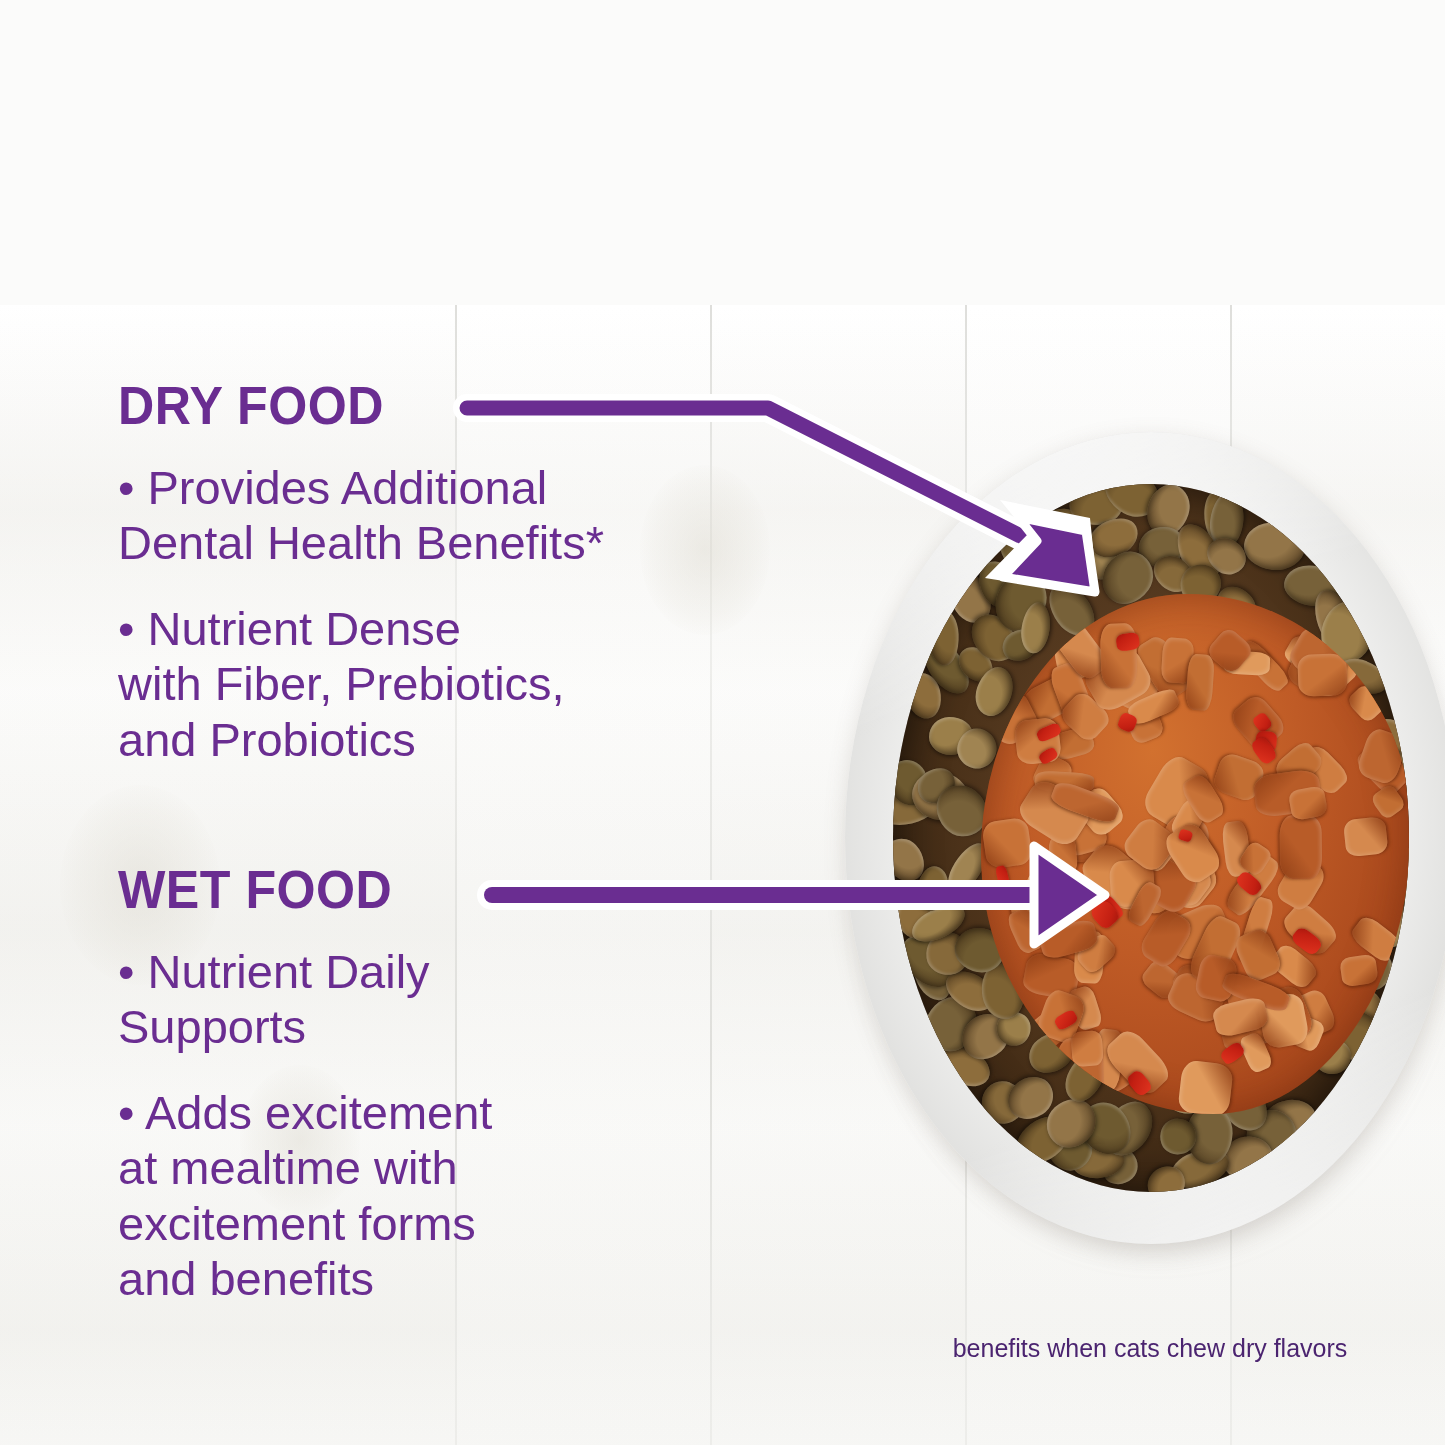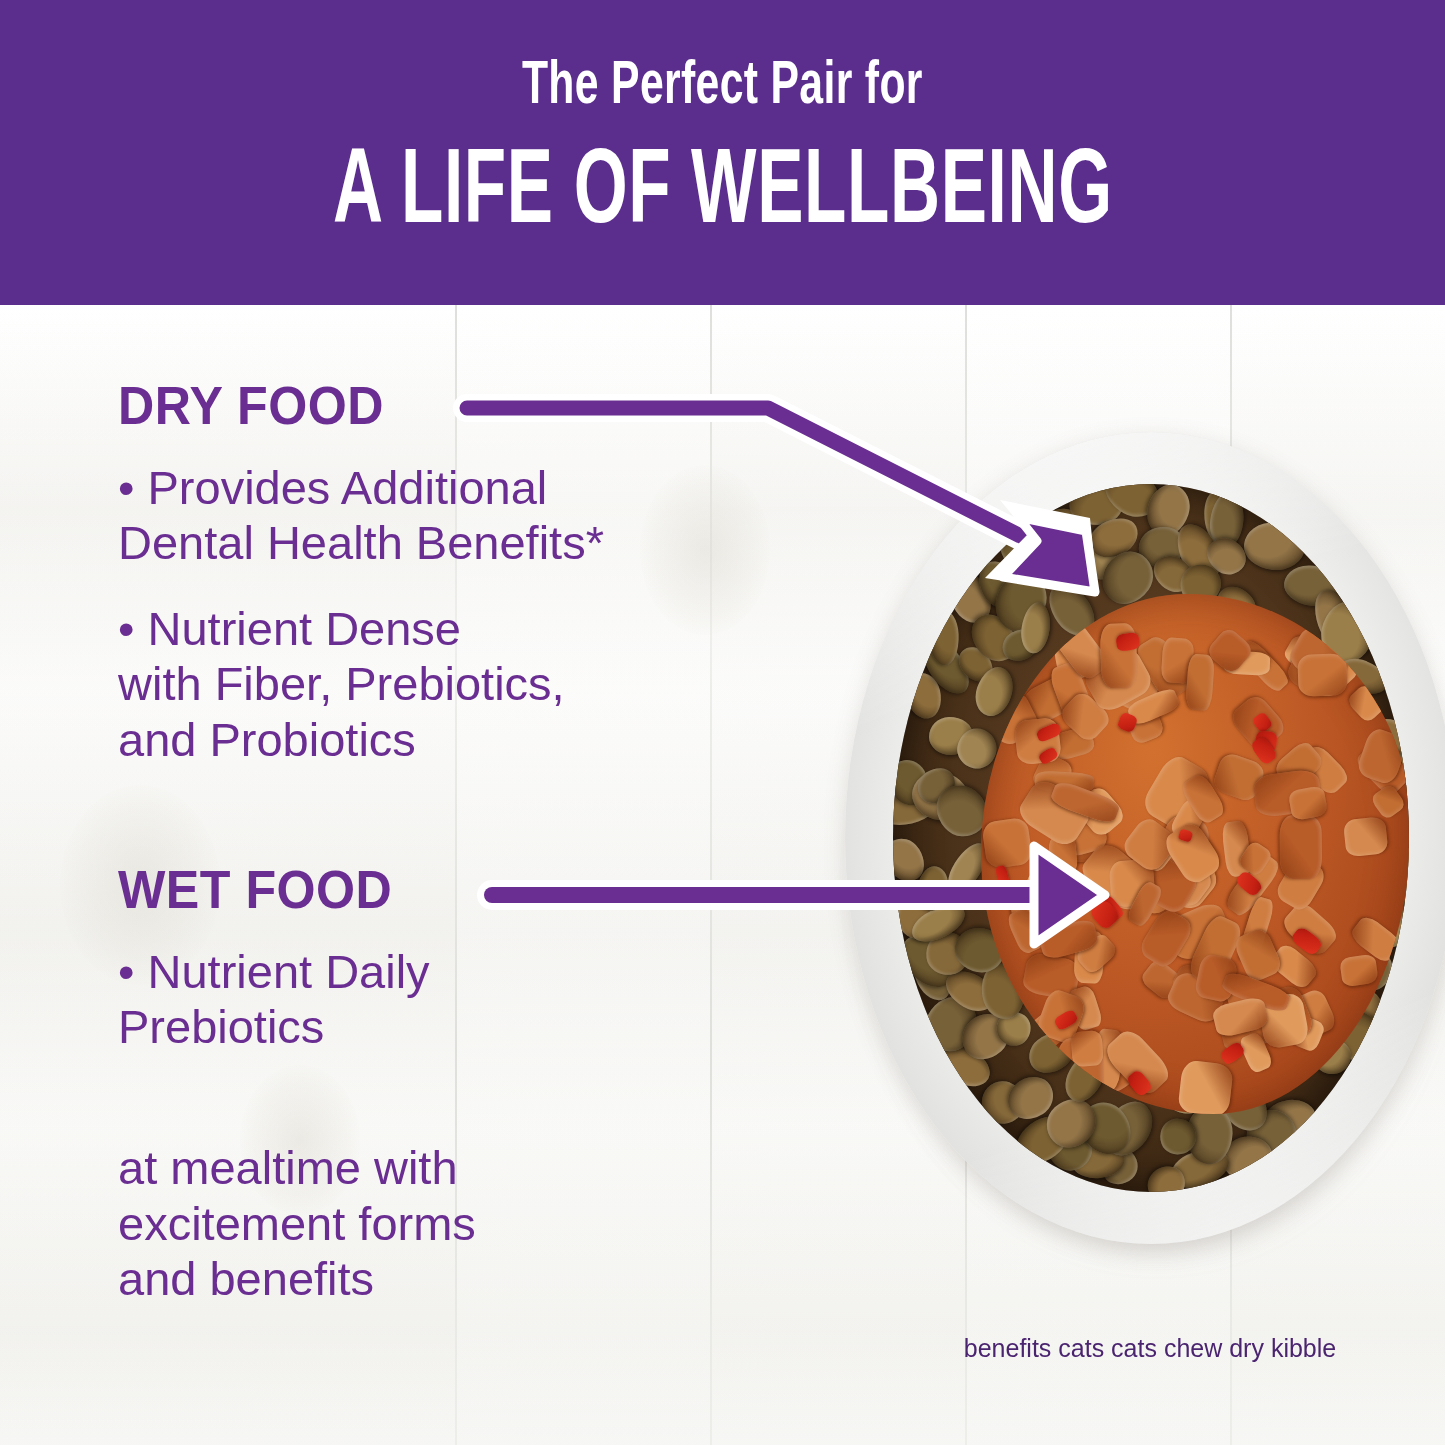--- a/index.html
+++ b/index.html
@@ -237,24 +237,20 @@
     <div class="seam" style="left:710px;"></div>
     <div class="seam" style="left:965px;"></div>
     <div class="seam" style="left:1230px;"></div>
 
     <div class="blotch" style="left:60px;  top:480px; width:160px; height:200px;"></div>
     <div class="blotch" style="left:240px; top:760px; width:120px; height:150px;"></div>
     <div class="blotch" style="left:1010px;top:520px; width:90px;  height:130px;"></div>
     <div class="blotch" style="left:640px; top:160px; width:130px; height:170px;"></div>
   </div>
 
-  <div class="banner">
-    <div class="banner-line1">The Perfect Pair for</div>
-    <div class="banner-line2">A LIFE OF WELLBEING</div>
-  </div>
 
   <div class="bowl-wrap">
     <div class="bowl-shadow"></div>
     <div class="bowl-outer">
       <div class="bowl-rim-hl"></div>
       <div class="bowl-inner">
 
         <div class="kibble-layer" id="kibble">
             <div class="kib" style="left: 476.592px; top: 366.48px; width: 61.5704px; height: 51.7829px; transform: rotate(66.2164deg); background: radial-gradient(at 35% 30%, rgb(141, 109, 60) 0%, rgb(141, 109, 60) 45%, rgba(60, 42, 20, 0.92) 100%);"></div>
             <div class="kib" style="left: 472.181px; top: 417.781px; width: 47.5155px; height: 43.402px; transform: rotate(271.959deg); background: radial-gradient(at 35% 30%, rgb(160, 132, 82) 0%, rgb(160, 132, 82) 45%, rgba(60, 42, 20, 0.92) 100%);"></div>
@@ -487,24 +483,24 @@
     <p class="bullet">
       <span>• Nutrient Dense</span><br>
       <span>with Fiber, Prebiotics,</span><br>
       <span>and Probiotics</span>
     </p>
   </div>
 
   <div class="col" style="top:944px;">
     <p class="bullet">
       <span>• Nutrient Daily</span><br>
-      <span>Prebiotics</span>
+      <span>Supports</span>
     </p>
     <p class="bullet">
-      <br>
+      <span>• Adds excitement</span><br>
       <span>at mealtime with</span><br>
       <span>excitement forms</span><br>
       <span>and benefits</span>
     </p>
   </div>
 
   <svg class="arrow-svg" viewBox="0 0 1445 1445">
 
     <g>
       <path d="M 467 408 L 768 408 L 1058 555" fill="none" stroke="#ffffff" stroke-width="28" stroke-linecap="round" stroke-linejoin="round"></path>
@@ -515,16 +511,16 @@
 
     <g>
       <path d="M 492 895 L 1042 895" fill="none" stroke="#ffffff" stroke-width="30" stroke-linecap="round"></path>
       <path d="M 492 895 L 1042 895" fill="none" stroke="#6a2d91" stroke-width="16" stroke-linecap="round"></path>
       <polygon points="1105,895 1034,846 1034,944" fill="#6a2d91" stroke="#ffffff" stroke-width="9" stroke-linejoin="round"></polygon>
     </g>
   </svg>
 
   <div class="footnote">
     <br>
-    <span>benefits cats cats chew dry kibble</span>
+    <span>benefits when cats chew dry flavors</span>
   </div>
 
 </div>
 
 </body></html>

